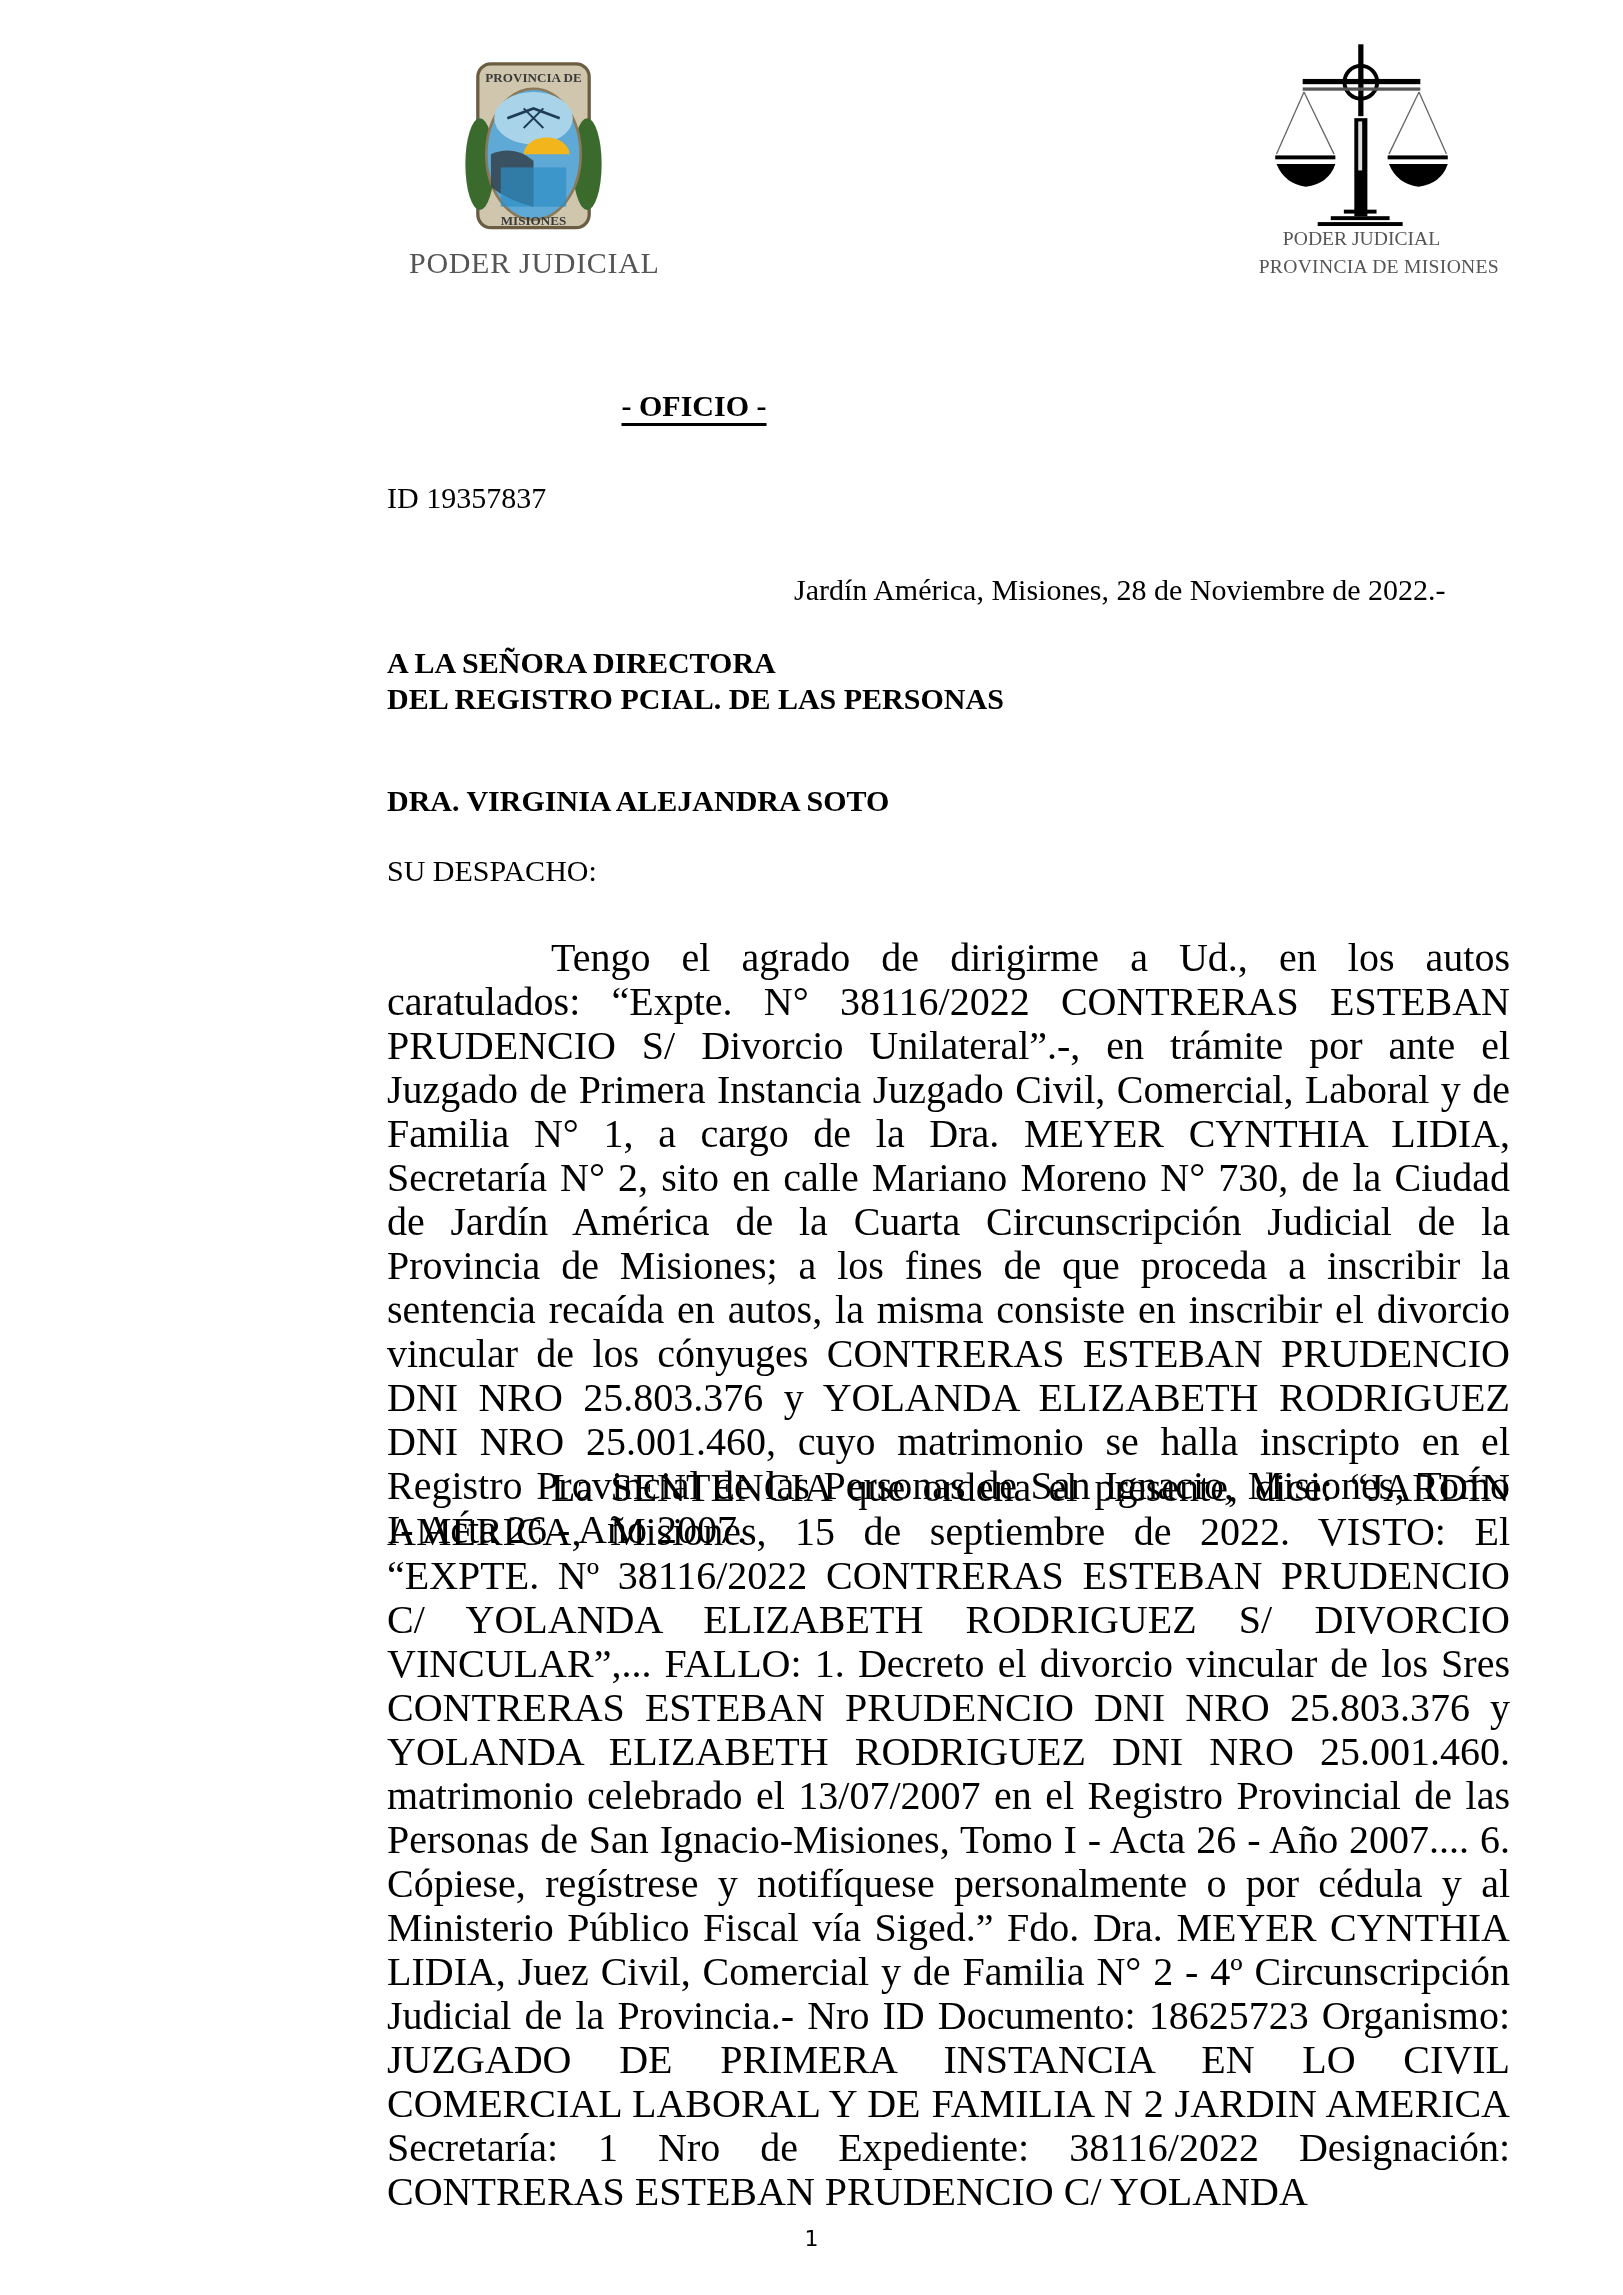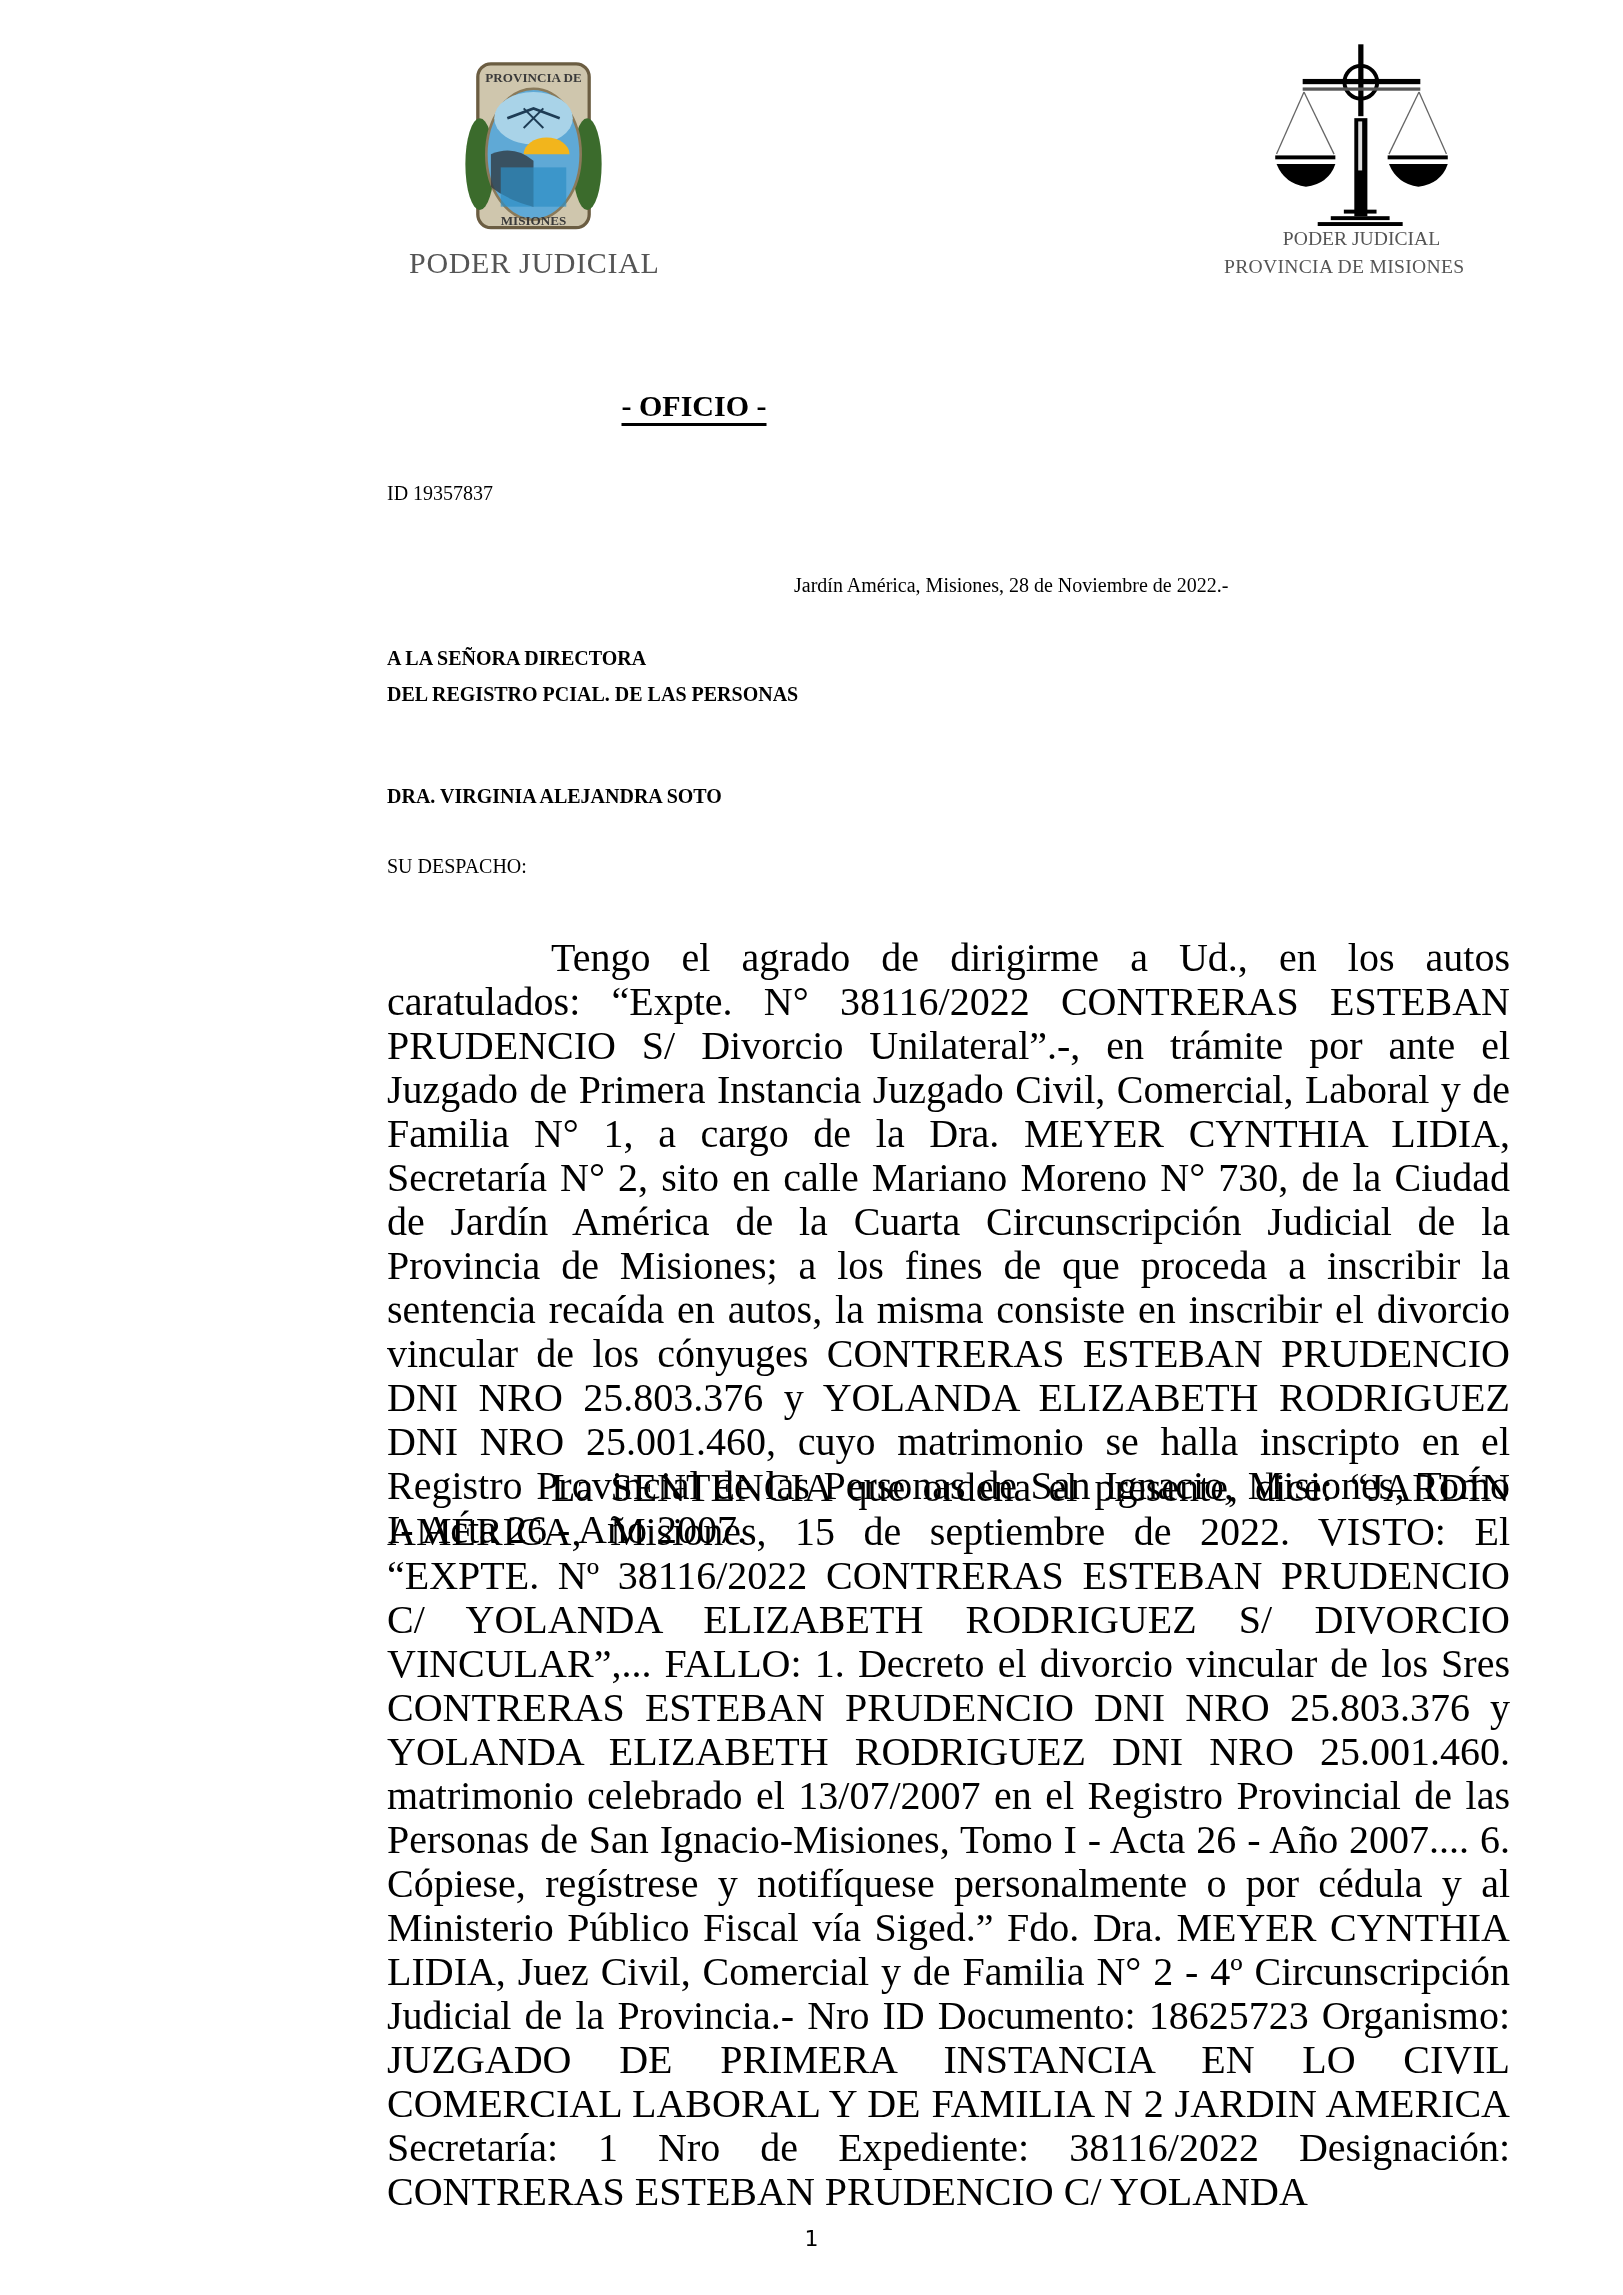--- a/index.html
+++ b/index.html
@@ -2,26 +2,26 @@
 <html style="font-size:10.5px"><head>
   <meta charset="utf-8">
   <style>
     html, body { margin: 0; padding: 0; background: #ffffff; }
     body { width: 1623px; height: 2295px; position: relative; overflow: hidden; color: #000; font-family: "Liberation Serif", "DejaVu Serif", serif; }
     .logo-left { position: absolute; left: 409px; top: 56px; width: 249px; height: 229px; }
     .logo-right { position: absolute; left: 1224px; top: 43px; width: 275px; height: 249px; }
     .logo-caption { position: absolute; font-family: "Liberation Serif", serif; color: #555; white-space: nowrap; }
     .cap-left { left: 0; top: 190px; width: 249px; text-align: center; font-size: 30px; letter-spacing: 0.7px; }
     .cap-right-1 { left: 0; top: 185px; width: 275px; text-align: center; font-size: 19.6px; }
-    .cap-right-2 { left: 0; top: 213px; width: 275px; text-align: left; font-size: 19.6px; letter-spacing: 0.3px; }
+    .cap-right-2 { left: 0; top: 213px; width: 275px; text-align: right; font-size: 19.6px; letter-spacing: 0.3px; }
 
     .title { position: absolute; top: 389px; left: 0; width: 1388px; text-align: center; font-size: 30px; font-weight: bold; }
     .title span { text-decoration: underline; text-underline-offset: 6.5px; }
 
-    .line { position: absolute; left: 387px; font-size: 20px; white-space: nowrap; line-height: 1; }
+    .line { position: absolute; left: 387px; font-size: 30px; white-space: nowrap; line-height: 1; }
     .bold { font-weight: bold; }
 
     .para { position: absolute; left: 387px; width: 1123px; font-size: 40px; line-height: 44px; text-align: justify; }
     .para .indent { display: inline-block; width: 164px; }
     .page-num { position: absolute; top: 2226px; left: 0; width: 1623px; text-align: center; font-family: "DejaVu Sans", sans-serif; font-size: 22px; }
   </style>
 </head>
 <body>
 
 <div class="logo-left">

